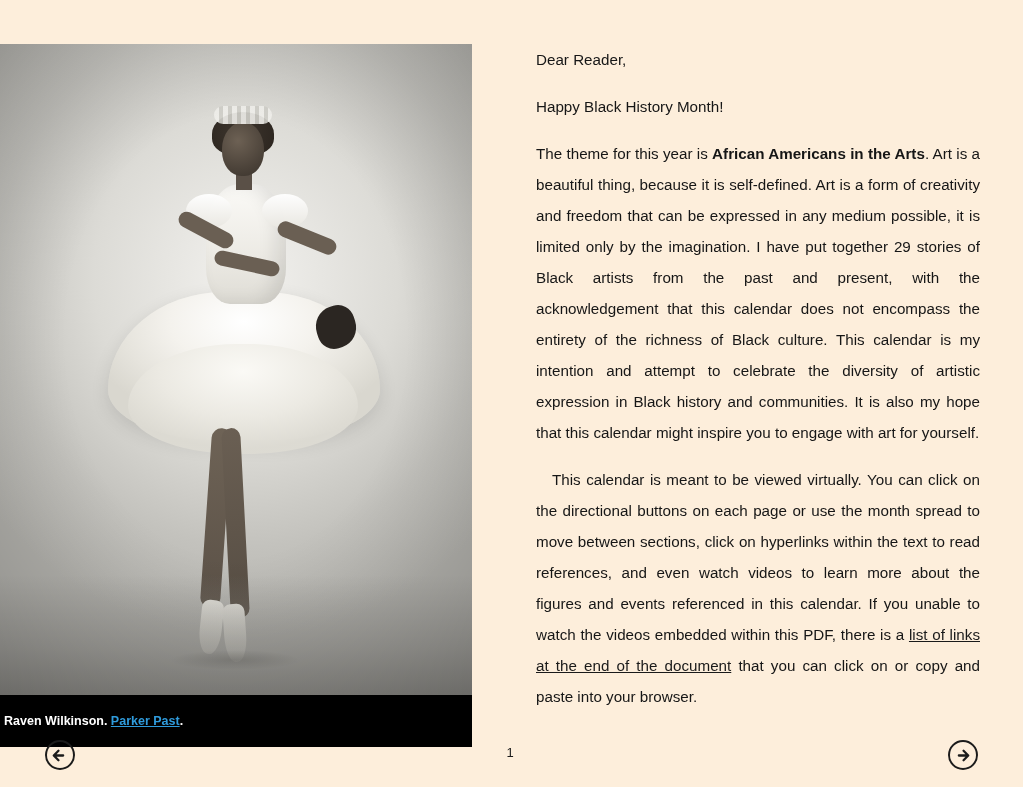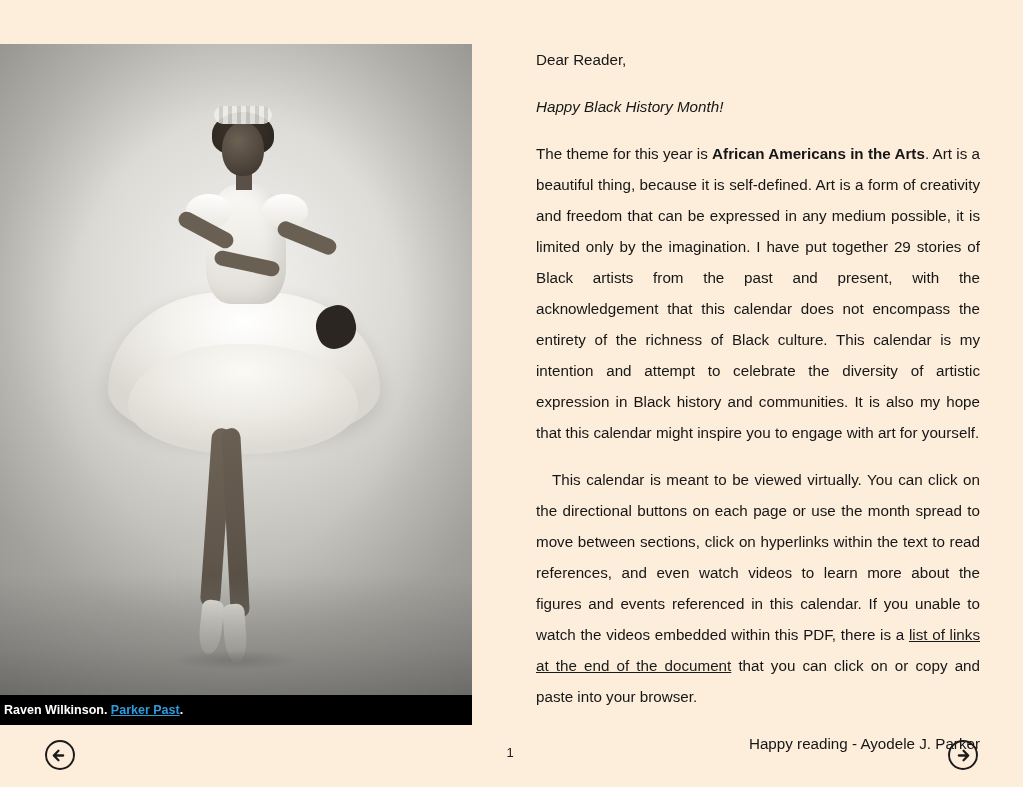--- a/index.html
+++ b/index.html
@@ -161,21 +161,21 @@
     left: 170px; top: 606px; width: 130px; height: 20px;
     border-radius: 50%;
     background: radial-gradient(ellipse at center, rgba(60,58,54,0.40) 0%, rgba(60,58,54,0) 70%);
   }
 
   .caption-bar {
     position: absolute;
     left: 0;
     top: 651px;
     width: 472px;
-    height: 30px;
+    height: 52px;
     background: #000000;
     color: #ffffff;
     display: flex;
     align-items: center;
     font-size: 12.5px;
     font-weight: bold;
     padding-left: 4px;
     box-sizing: border-box;
   }
   .caption-bar .cap-name { white-space: pre; }
@@ -191,21 +191,20 @@
     left: 520px;
     top: 44px;
     width: 460px;
     font-size: 15.2px;
     line-height: 31px;
     color: #161616;
   }
   .letter p { margin: 0 0 16px 16px; }
   .salutation { margin-bottom: 16px; }
   .greeting {
-    font-style: italic;
     margin-bottom: 16px;
   }
   .body-text {
     text-align: justify;
     text-justify: inter-word;
   }
   .body-text .indent { display: inline-block; width: 16px; }
   .body-text b { font-weight: bold; }
   .body-text a {
     color: #1a1a1a;
@@ -289,21 +288,20 @@
         <a href="#">Parker Past</a>
         <span>.</span>
     </div>
   </div>
 
   <div class="letter">
     <p class="salutation">Dear Reader,</p>
     <p class="greeting">Happy Black History Month!</p>
     <p class="body-text"><span>The theme for this year is </span><b>African Americans in the Arts</b><span>. Art is a beautiful thing, because it is self-defined. Art is a form of creativity and freedom that can be expressed in any medium possible, it is limited only by the imagination. I have put together 29 stories of Black artists from the past and present, with the acknowledgement that this calendar does not encompass the entirety of the richness of Black culture. This calendar is my intention and attempt to celebrate the diversity of artistic expression in Black history and communities. It is also my hope that this calendar might inspire you to engage with art for yourself.</span></p>
     <p class="body-text"><span class="indent"></span><span>This calendar is meant to be viewed virtually. You can click on the directional buttons on each page or use the month spread to move between sections, click on hyperlinks within the text to read references, and even watch videos to learn more about the figures and events referenced in this calendar. If you unable to watch the videos embedded within this PDF, there is a </span><a href="#">list of links at the end of the document</a><span> that you can click on or copy and paste into your browser.</span></p>
-    <p class="signoff">Happy reading - Ayodele J. Parker</p>
   </div>
 
   <div class="footer">
     <button class="nav-btn nav-prev">
       <span>
         <svg width="25" height="25" viewBox="0 0 24 24" aria-hidden="true">
           <path d="M15.5 12 H7.5 M11 7.5 L6.5 12 L11 16.5" fill="none" stroke="#1b1b1b" stroke-width="2.2" stroke-linecap="round" stroke-linejoin="round"></path>
         </svg>
       </span>
     </button>

